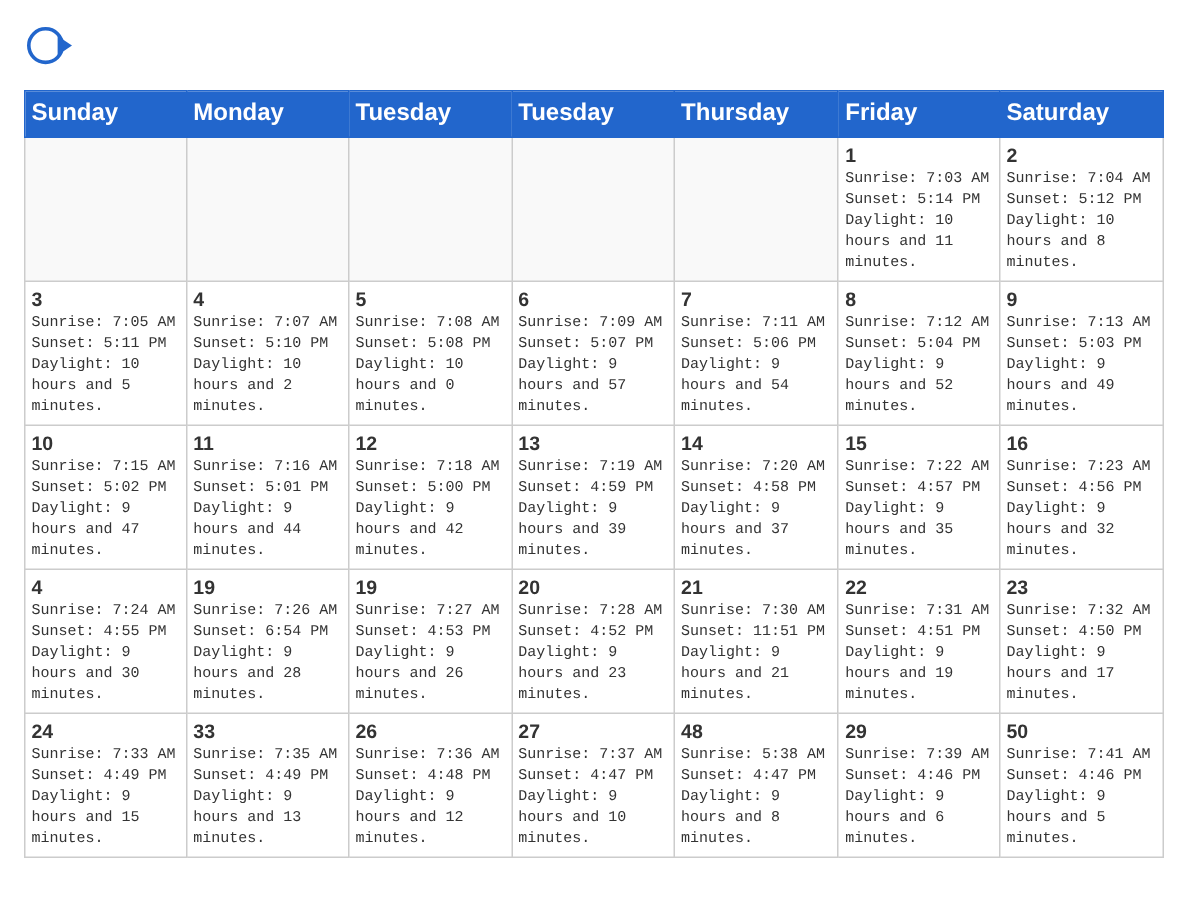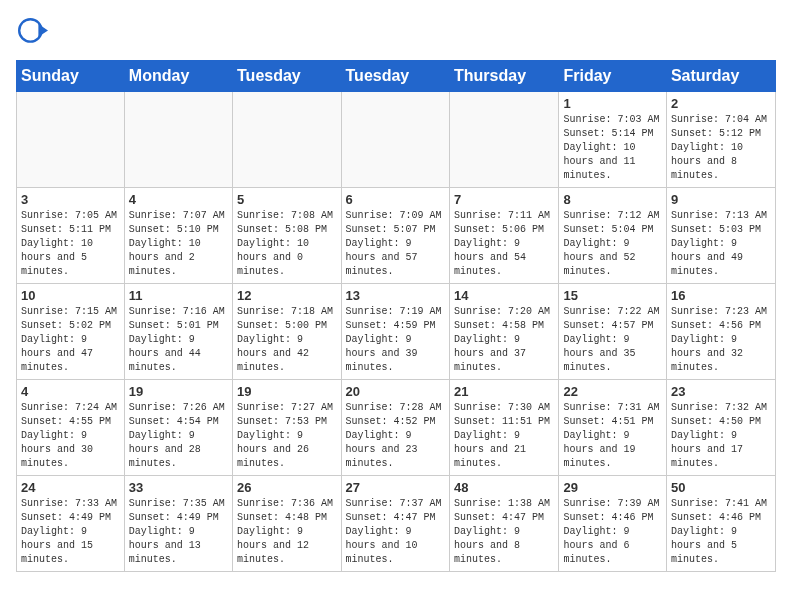--- a/index.html
+++ b/index.html
@@ -233,27 +233,27 @@
       <tr>
         <td>
           <span class="day-number">4</span>
           <div class="day-info">Sunrise: 7:24 AM
 Sunset: 4:55 PM
 Daylight: 9 hours and 30 minutes.</div>
         </td>
         <td>
           <span class="day-number">19</span>
           <div class="day-info">Sunrise: 7:26 AM
-Sunset: 4:54 PM
+Sunset: 6:54 PM
 Daylight: 9 hours and 28 minutes.</div>
         </td>
         <td>
           <span class="day-number">19</span>
           <div class="day-info">Sunrise: 7:27 AM
-Sunset: 7:53 PM
+Sunset: 4:53 PM
 Daylight: 9 hours and 26 minutes.</div>
         </td>
         <td>
           <span class="day-number">20</span>
           <div class="day-info">Sunrise: 7:28 AM
 Sunset: 4:52 PM
 Daylight: 9 hours and 23 minutes.</div>
         </td>
         <td>
           <span class="day-number">21</span>
@@ -294,21 +294,21 @@
 Daylight: 9 hours and 12 minutes.</div>
         </td>
         <td>
           <span class="day-number">27</span>
           <div class="day-info">Sunrise: 7:37 AM
 Sunset: 4:47 PM
 Daylight: 9 hours and 10 minutes.</div>
         </td>
         <td>
           <span class="day-number">48</span>
-          <div class="day-info">Sunrise: 1:38 AM
+          <div class="day-info">Sunrise: 5:38 AM
 Sunset: 4:47 PM
 Daylight: 9 hours and 8 minutes.</div>
         </td>
         <td>
           <span class="day-number">29</span>
           <div class="day-info">Sunrise: 7:39 AM
 Sunset: 4:46 PM
 Daylight: 9 hours and 6 minutes.</div>
         </td>
         <td>

